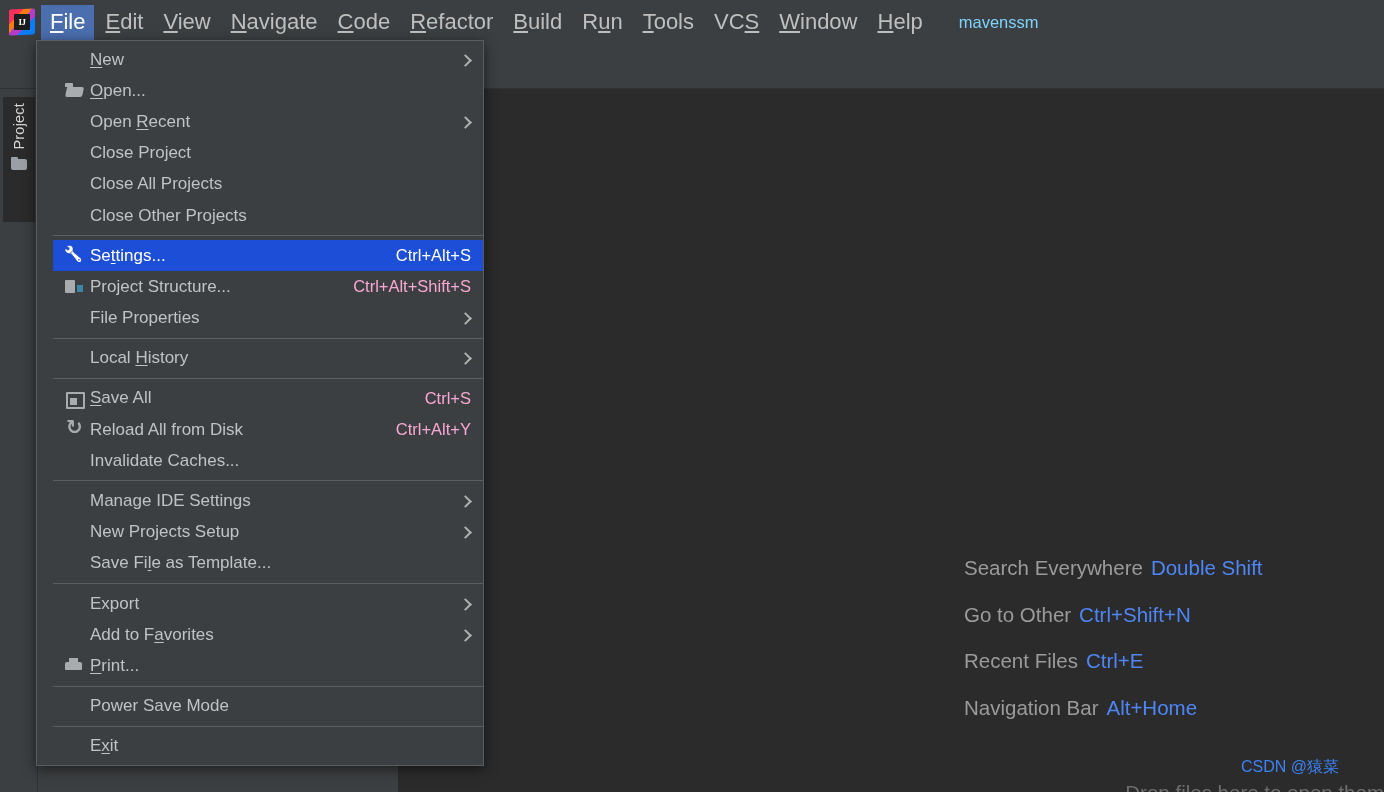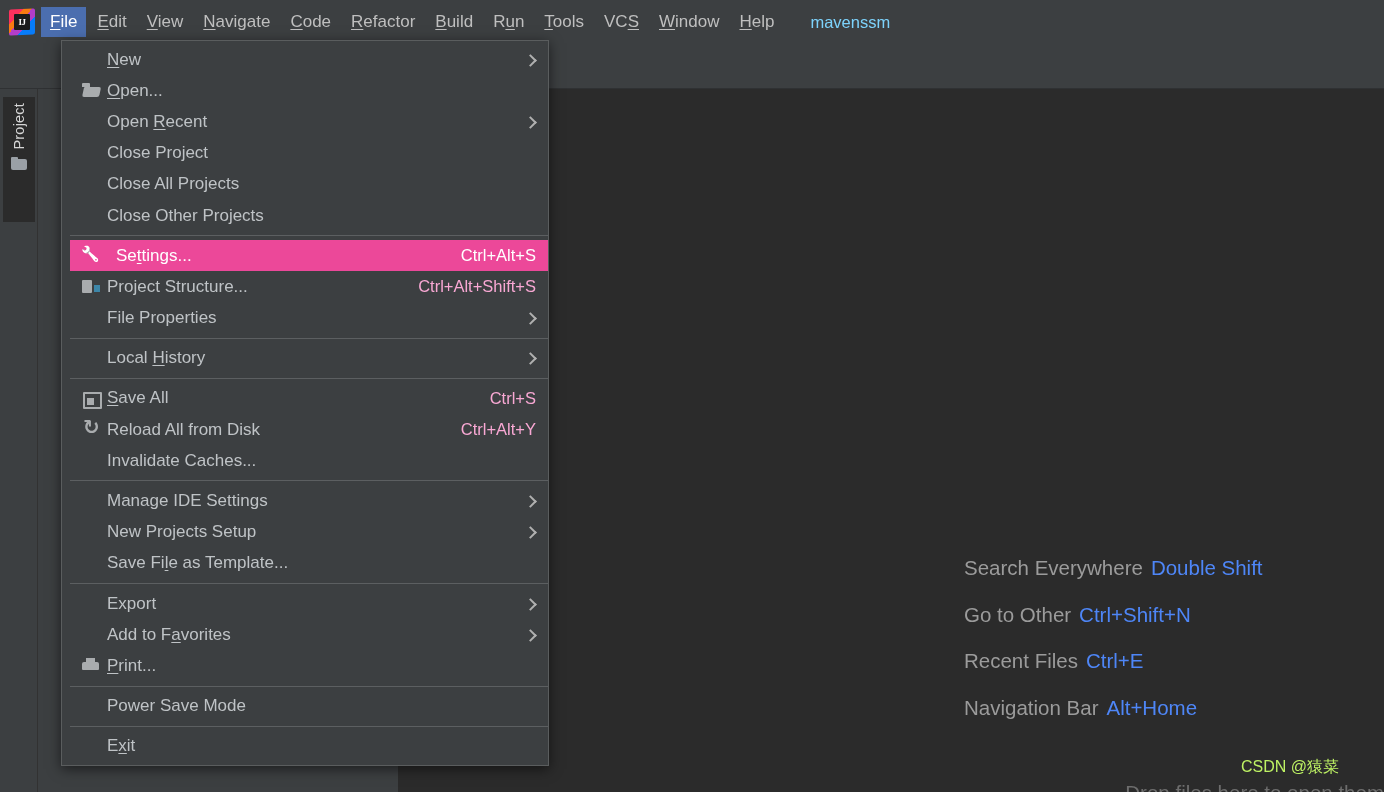--- a/index.html
+++ b/index.html
@@ -36,21 +36,21 @@
     position:absolute; left:5px; top:5px; right:5px; bottom:5px;
     background:#1c1c1c; border-radius:1px;
     display:flex; align-items:center; justify-content:center;
   }
   .ij-logo .inner b{
     color:#ffffff; font-size:9px; font-weight:700; letter-spacing:-0.5px;
     font-family:"Liberation Serif","DejaVu Serif",serif;
   }
   .menu-item{
     padding:6px 9px 7px 9px; margin:0 1px;
-    font-size:17px; color:#bfbfbf; line-height:1;
+    font-size:22px; color:#bfbfbf; line-height:1;
     cursor:default; white-space:nowrap;
   }
   .menu-item.active{ background:#4b6eaf; color:#ffffff; }
   .menu-item u{ text-decoration:underline; text-underline-offset:2px; }
   #project-name-label{
     margin-left:26px; font-size:16.5px; color:#7dd3fc; white-space:nowrap;
   }
 
   
   #toolbar{
@@ -127,39 +127,39 @@
   .hint-row{
     font-size:20.5px; line-height:1; margin-bottom:26px; white-space:nowrap;
     color:#9b9b9b;
   }
   .hint-row .key{ color:#4e86f7; margin-left:8px; }
   #drop-hint{
     font-size:20.5px; color:#6d6d6d; white-space:nowrap; margin-top:6px;
   }
   #watermark{
     position:absolute; right:45px; bottom:14px;
-    font-size:16px; color:#bef264; white-space:nowrap;
+    font-size:16px; color:#3b82f6; white-space:nowrap;
     font-family:"Liberation Sans","DejaVu Sans",sans-serif;
   }
 
   
   #file-menu{
-    position:absolute; left:61px; top:40px; width:488px;
+    position:absolute; left:36px; top:40px; width:448px;
     background:#3c3f41;
     border:1px solid #5a5d5e;
     box-shadow:0 3px 12px rgba(0,0,0,.55);
-    padding:3px 0 3px 8px;
+    padding:3px 0 3px 16px;
     z-index:50;
   }
   .mi{
     position:relative; display:flex; align-items:center;
     height:31.2px; padding:0 12px 0 10px;
     font-size:17px; color:#bfc3c6; white-space:nowrap; cursor:default;
   }
-  .mi.sel{ background:#ec4899; color:#ffffff;gap:9px; }
+  .mi.sel{ background:#1d4ed8; color:#ffffff; }
   .mi .mi-ico{
     width:24px; height:20px; flex:0 0 auto; position:relative; margin-right:3px;
   }
   .mi .mi-label{ flex:1 1 auto; }
   .mi .mi-label u{ text-decoration:underline; text-underline-offset:2px; }
   .mi .mi-short{
     color:#f9a8d4; font-size:16.5px; margin-left:18px;
   }
   .mi.sel .mi-short{ color:#ffffff; }
   .mi .mi-arrow{ width:14px; position:relative; margin-left:12px; }

